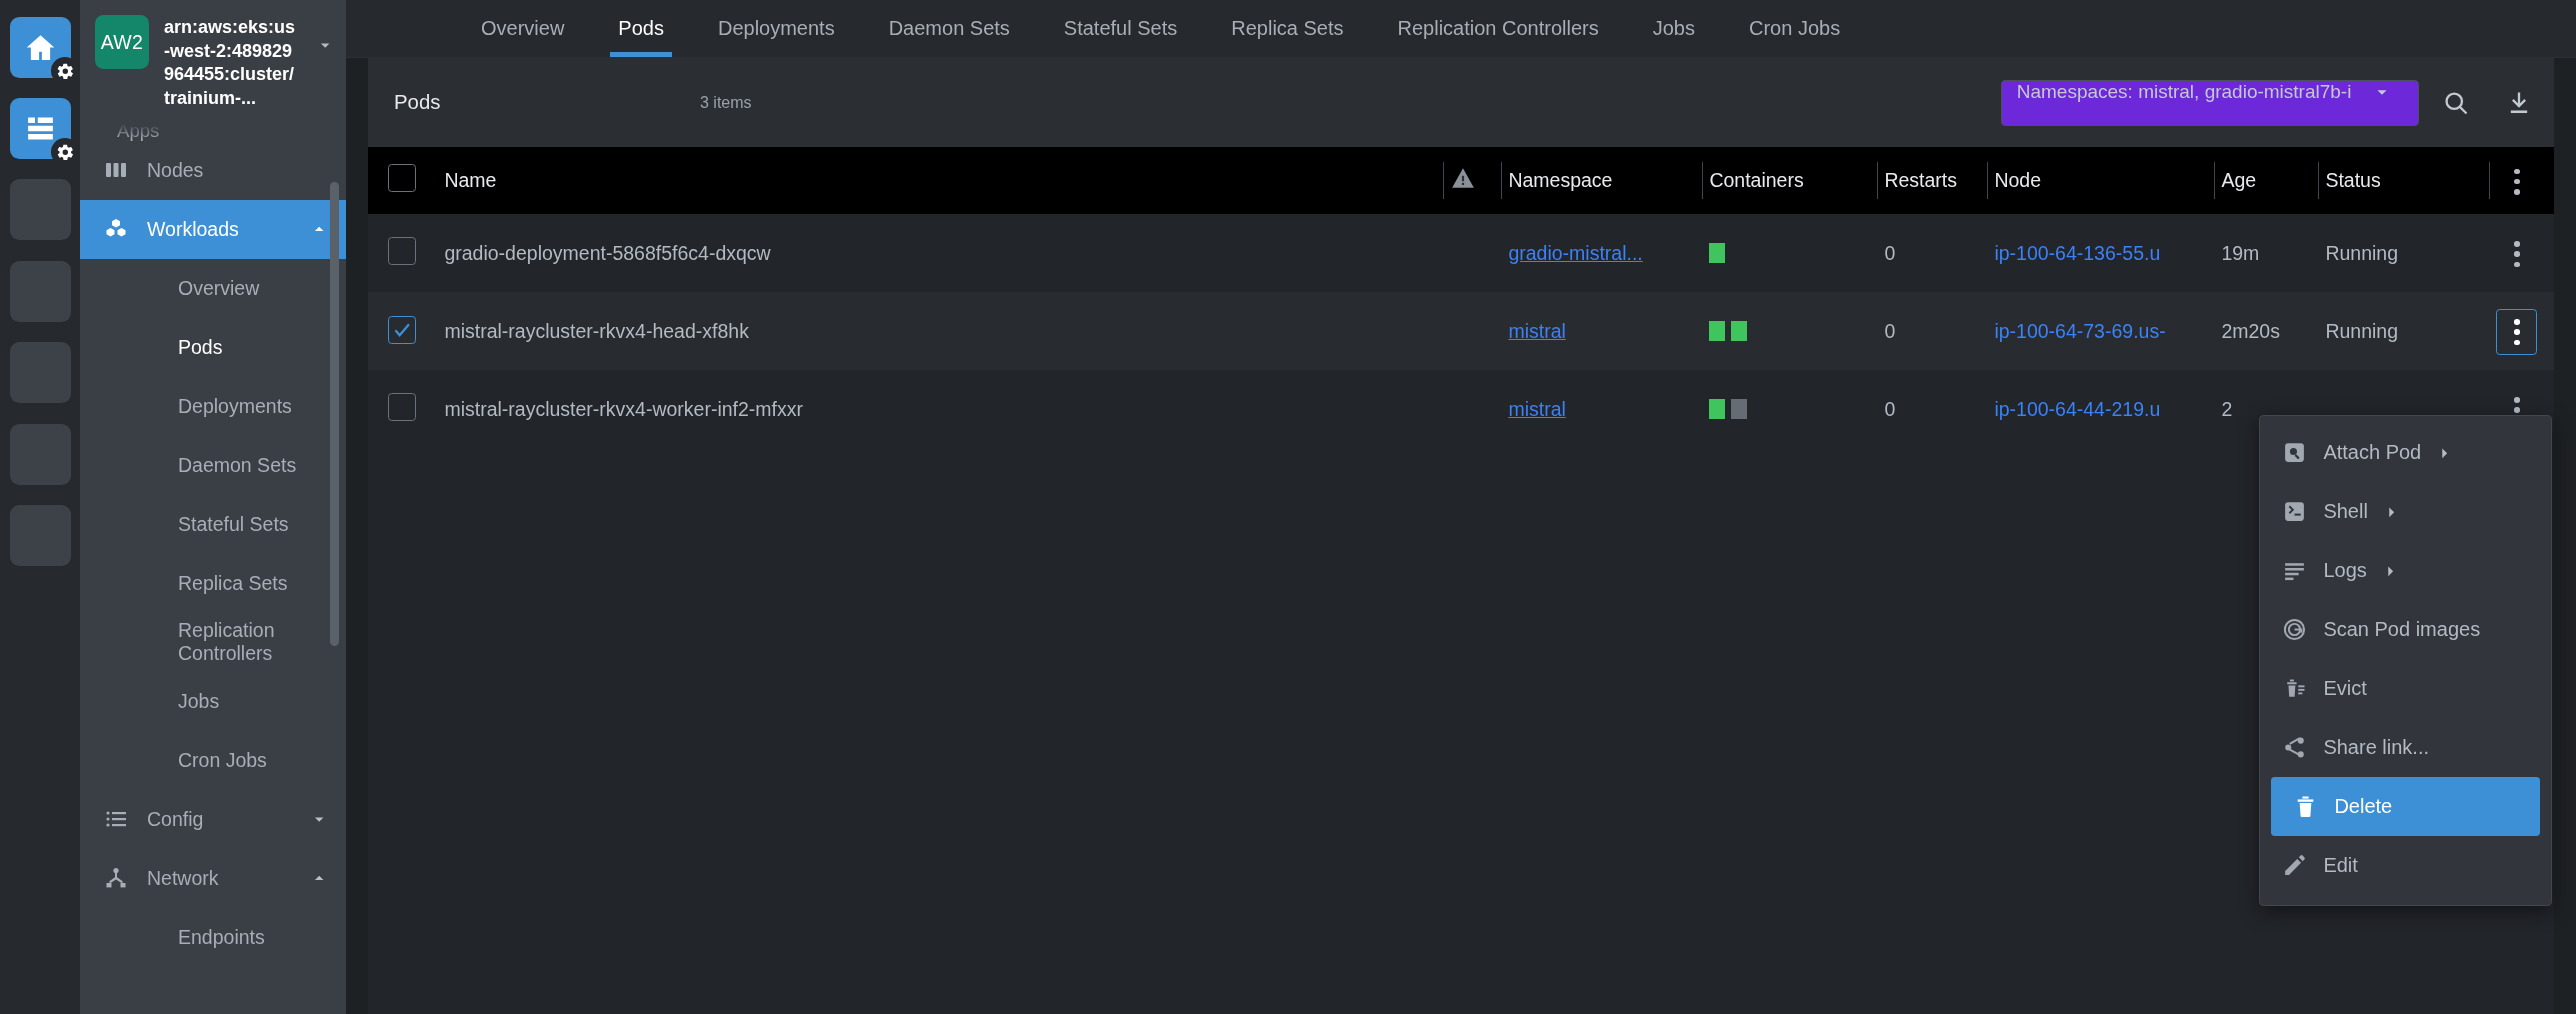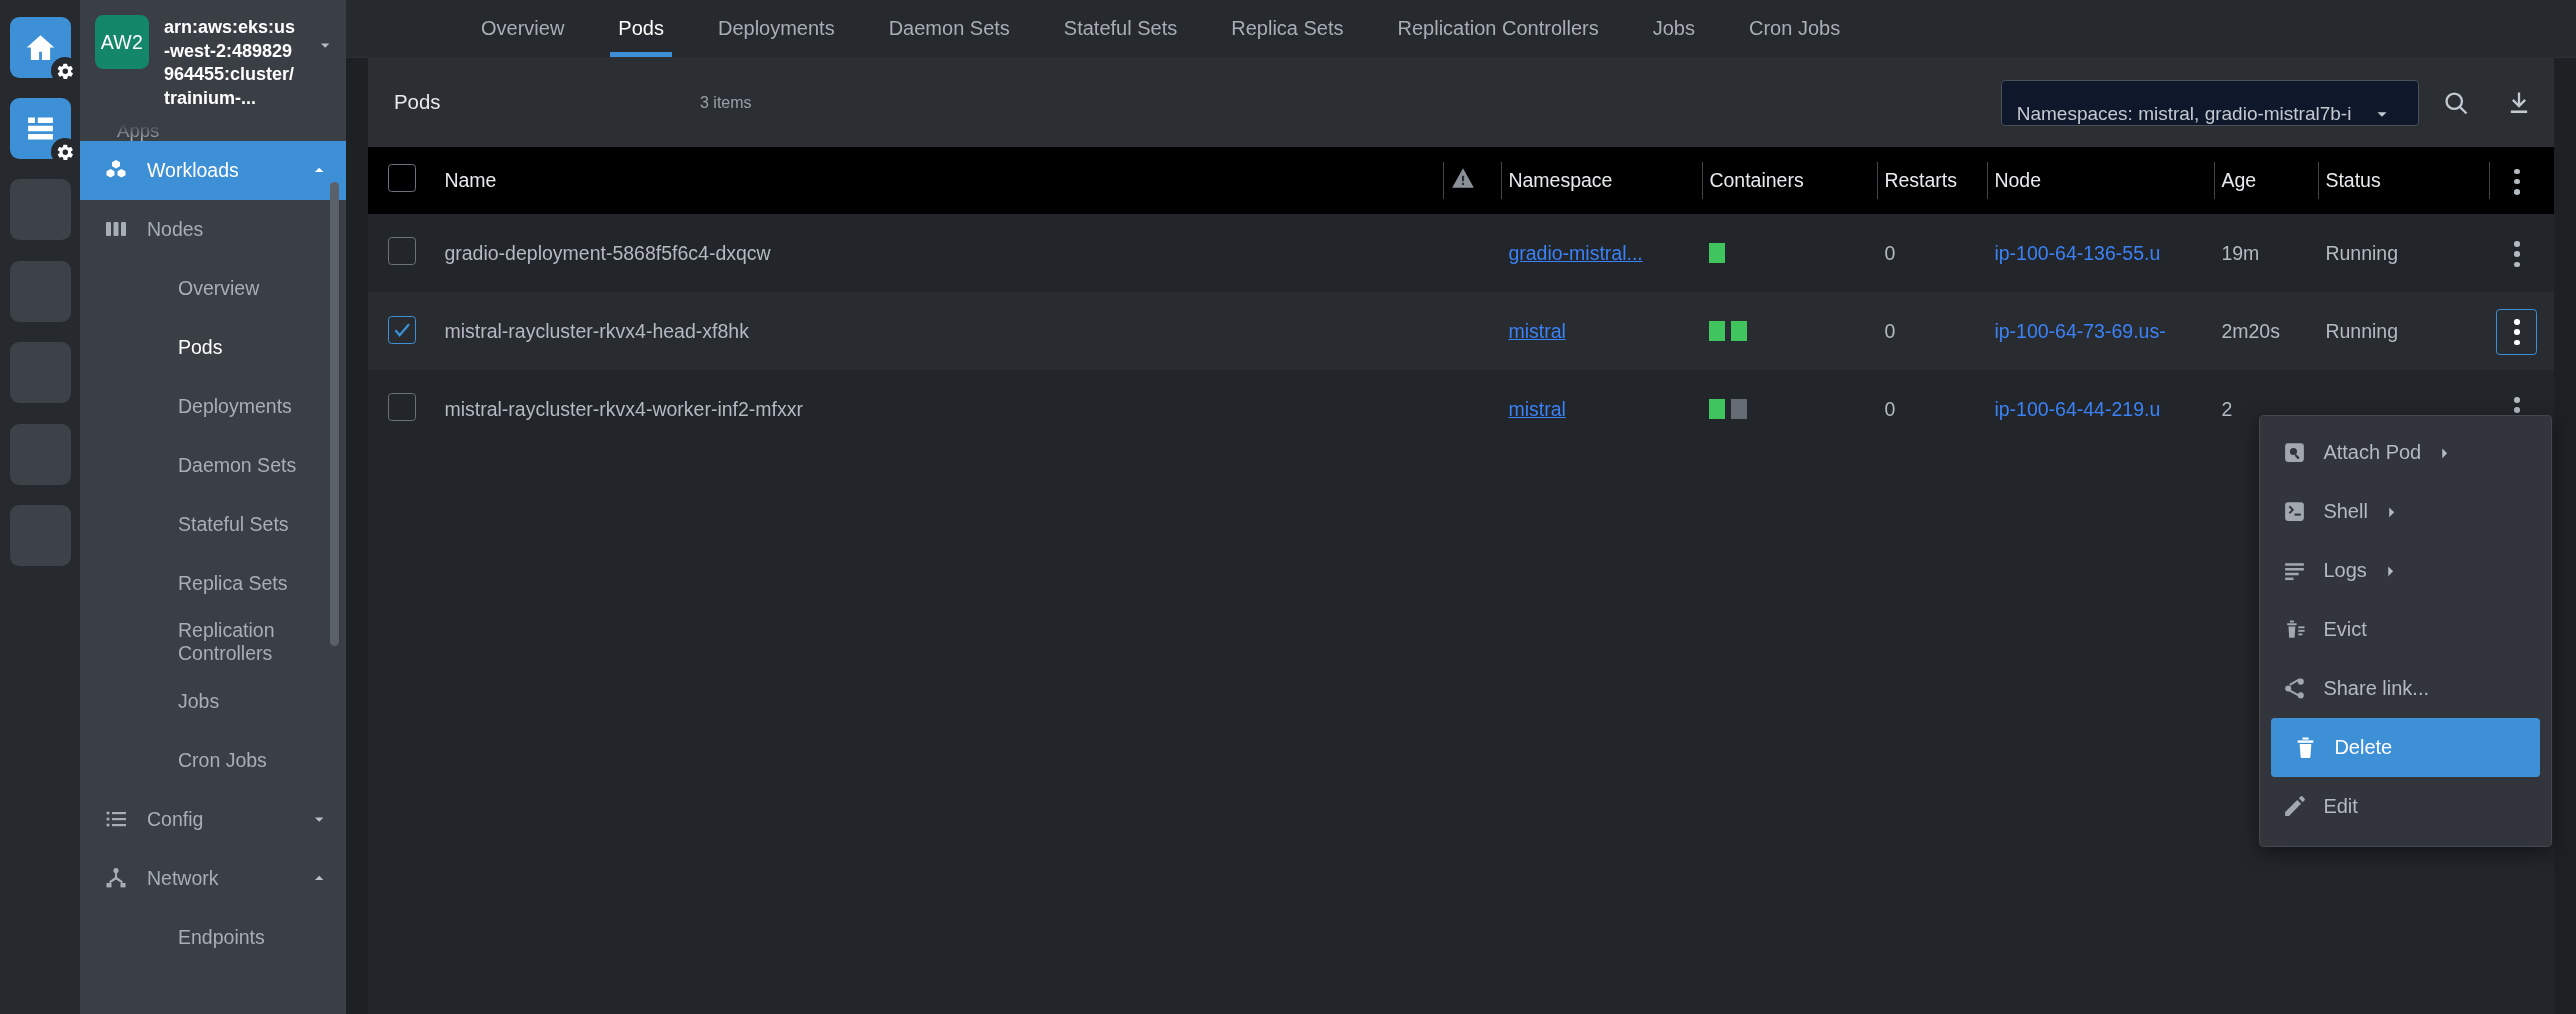--- a/index.html
+++ b/index.html
@@ -188,25 +188,25 @@
   .panel-head {
     height: 89px; flex: 0 0 89px;
     display: flex; align-items: center;
     padding: 0 9.3px 0 26px;
     background: #2b2e33;
   }
   .panel-title { color: #e8eaed; font-size: 20.4px; flex: 0 0 306px; }
   .panel-count { color: #9aa1aa; font-size: 16px; flex: 0 0 auto; }
   .panel-spacer { flex: 1 1 auto; }
   .ns-select {
-    display: flex; align-items: flex-end;
+    display: flex; align-items: flex-start;
     height: 46px; min-width: 418px;
     border: 0.9px solid #4c525a;
     border-radius: 4.6px;
-    background: #0f172a;
+    background: #6d28d9;
     padding: 0 11px 0 15px;
     color: #c3c9d1; font-size: 19px;
     cursor: pointer;
     overflow: hidden; white-space: nowrap;
     gap: 9.3px;
   }
   .ns-select .ns-text {
     flex: 1 1 auto; overflow: hidden; text-overflow: clip;
     max-width: 345px;
   }
@@ -362,43 +362,43 @@
         <svg viewBox="0 0 24 24">
           <path d="M7 10l5 5 5-5z"></path>
         </svg>
       </div>
     </div>
 
     <div class="nav-scroll">
       <div class="nav-fade"></div>
       <div class="nav-clip-row">Apps</div>
 
+      <div class="nav-item">
+        <span class="nav-ico">
+          <svg viewBox="0 0 24 24">
+            <rect x="2" y="5" width="5" height="14" rx="1"></rect>
+            <rect x="9.5" y="5" width="5" height="14" rx="1"></rect>
+            <rect x="17" y="5" width="5" height="14" rx="1"></rect>
+          </svg>
+        </span>
+        <span class="nav-label">Nodes</span>
+      </div>
+
       <div class="nav-item active">
         <span class="nav-ico">
           <svg viewBox="0 0 24 24">
             <path d="M12 2l4 2.2v4L12 10.4 8 8.2v-4zM6.5 11l4 2.2v4l-4 2.2-4-2.2v-4zM17.5 11l4 2.2v4l-4 2.2-4-2.2v-4z"></path>
           </svg>
         </span>
         <span class="nav-label">Workloads</span>
         <span class="nav-chevron">
           <svg viewBox="0 0 24 24">
               <path d="M7 14l5-5 5 5z"></path>
             </svg>
         </span>
-      </div>
-
-      <div class="nav-item">
-        <span class="nav-ico">
-          <svg viewBox="0 0 24 24">
-            <rect x="2" y="5" width="5" height="14" rx="1"></rect>
-            <rect x="9.5" y="5" width="5" height="14" rx="1"></rect>
-            <rect x="17" y="5" width="5" height="14" rx="1"></rect>
-          </svg>
-        </span>
-        <span class="nav-label">Nodes</span>
       </div>
 
       <div class="nav-sub">
         <span>Overview</span>
       </div>
       <div class="nav-sub current">
         <span>Pods</span>
       </div>
       <div class="nav-sub">
         <span>Deployments</span>
@@ -714,20 +714,30 @@
           <rect x="3" y="14.2" width="13" height="2.4"></rect>
           <rect x="3" y="18.8" width="8" height="2.4"></rect>
         </svg>
       </span>
       <span>Logs</span>
       <svg class="ci-arrow" viewBox="0 0 24 24">
           <path d="M9 5l7 7-7 7z"></path>
         </svg>
     </div>
 
+    <div class="ctxitem">
+      <span class="ci-ico">
+        <svg viewBox="0 0 24 24">
+          <circle cx="12" cy="12" r="9.2" fill="none" stroke="#a2a8b0" stroke-width="1.9"></circle>
+          <circle cx="12" cy="12" r="5.4" fill="none" stroke="#a2a8b0" stroke-width="1.9"></circle>
+          <path d="M12 12h6.6v3.2" fill="none" stroke="#a2a8b0" stroke-width="1.9"></path>
+        </svg>
+      </span>
+      <span>Scan Pod images</span>
+    </div>
 
     <div class="ctxitem">
       <span class="ci-ico">
         <svg viewBox="0 0 24 24">
           <path d="M5 6h9v2H5zM6.2 9h6.6l-.7 11H6.9z"></path>
           <rect x="7.6" y="3.4" width="3.8" height="1.8"></rect>
           <rect x="15.6" y="9" width="6" height="1.8"></rect>
           <rect x="15.6" y="12.4" width="6" height="1.8"></rect>
           <rect x="15.6" y="15.8" width="4" height="1.8"></rect>
         </svg>

